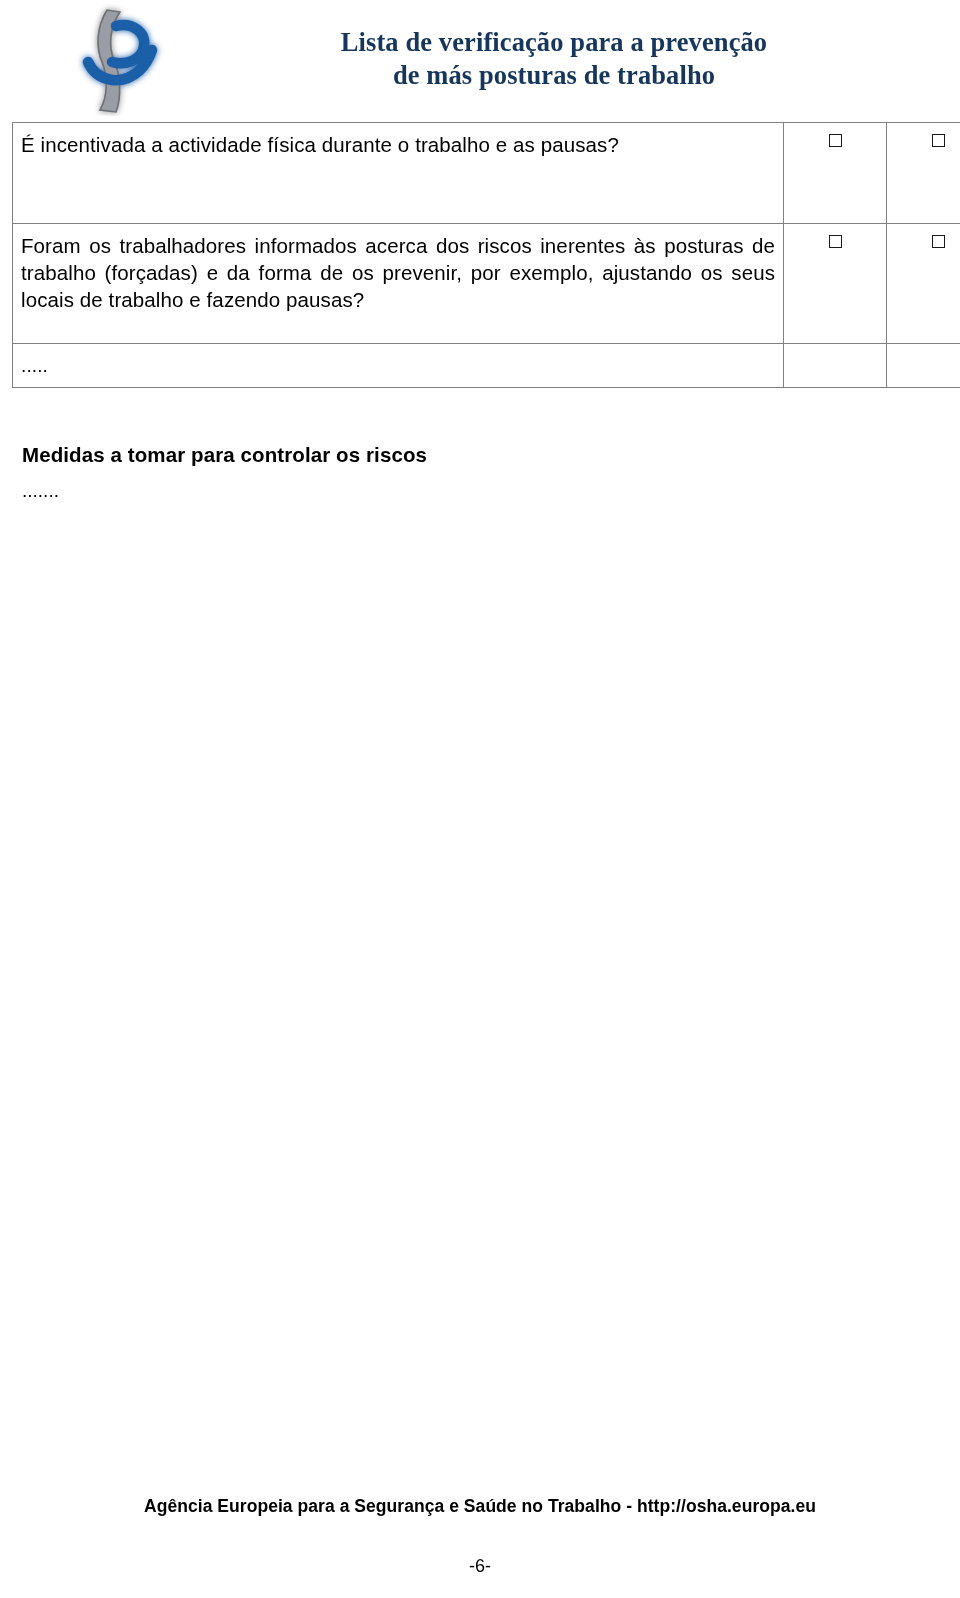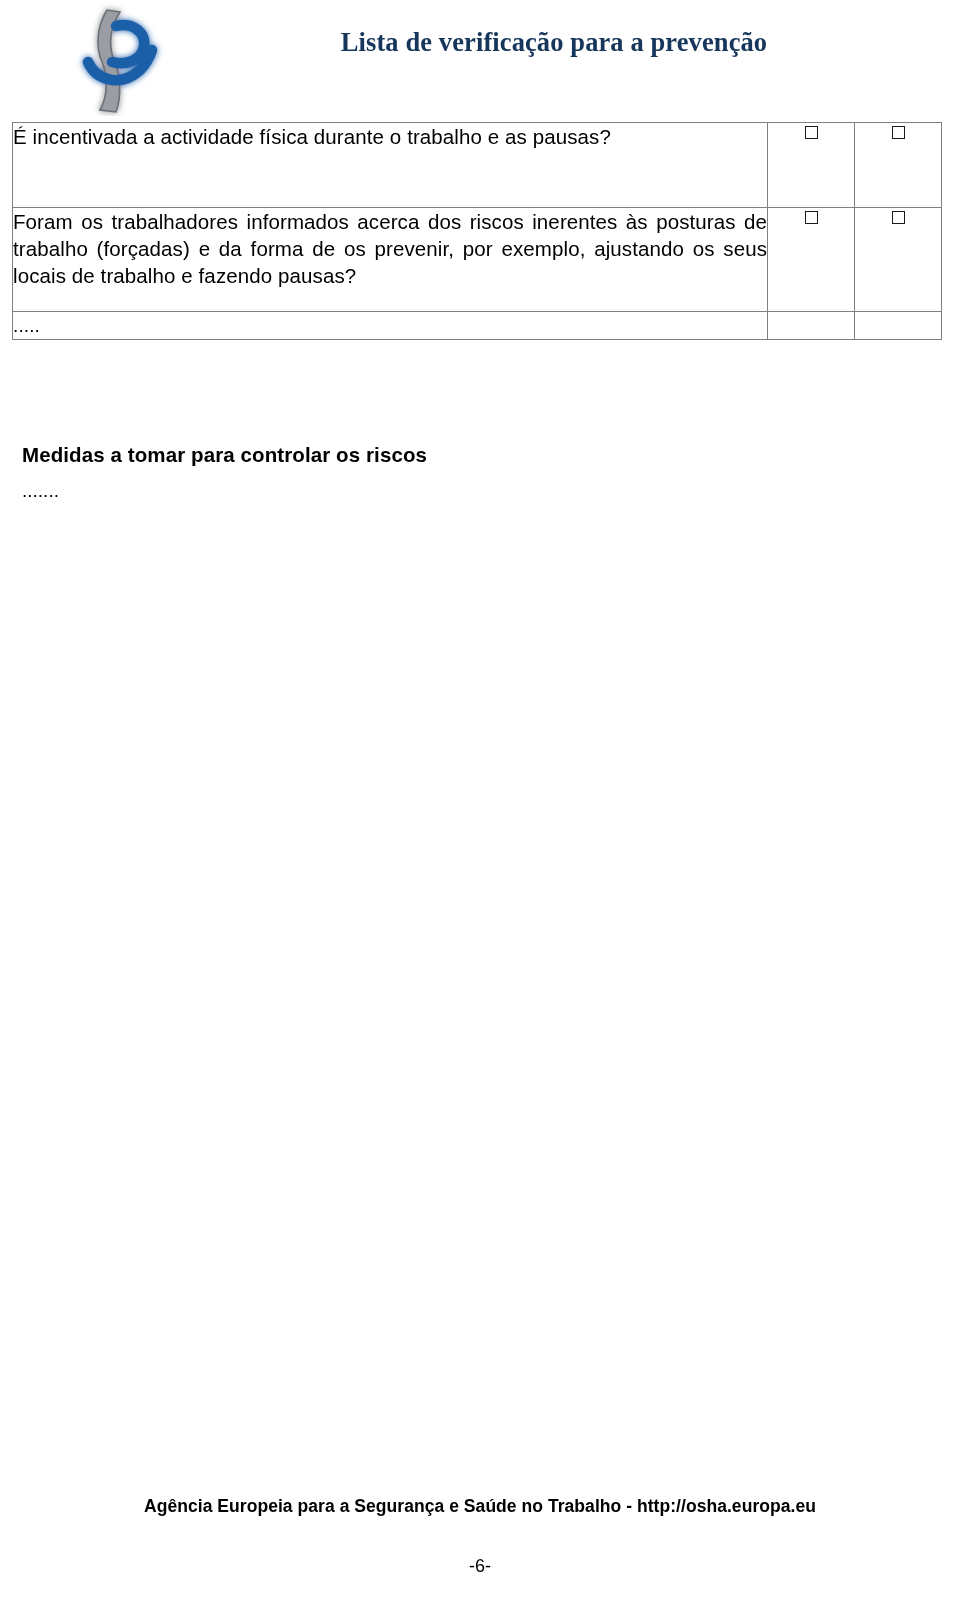--- a/index.html
+++ b/index.html
@@ -71,21 +71,21 @@
     left: 12px;
     top: 122px;
     width: 926px;
     border-collapse: collapse;
     table-layout: fixed;
   }
 
   #checklist td {
     border: 1px solid #808080;
     vertical-align: top;
-    padding: 0;
+    padding: 8px;
     background: #ffffff;
   }
 
   td.q-cell {
     width: 754px;
     padding: 4px 10px 4px 10px;
     font-size: 20.5px;
     line-height: 27px;
     text-align: justify;
     text-align-last: left;
@@ -192,20 +192,21 @@
 
           <path d="M50 22 C 66 18, 80 28, 78 42 C 76 56, 60 62, 46 58" fill="none" stroke="#1f5fa9" stroke-width="10.5" stroke-linecap="round"></path>
 
           <path d="M22 58 C 30 76, 54 84, 74 66 C 80 60, 84 52, 86 46" fill="none" stroke="#1f5fa9" stroke-width="10.5" stroke-linecap="round"></path>
         </g>
       </svg>
     </div>
 
     <div id="doc-title">
       <span class="line">Lista de verificação para a prevenção</span>
+      <span class="line">de más posturas de trabalho</span>
     </div>
 
   </div>
 
   <table id="checklist">
     <tbody>
       <tr class="row-1">
         <td class="q-cell">É incentivada a actividade física durante o trabalho e as pausas?</td>
         <td class="cb-cell">
           <span class="checkbox"></span>

